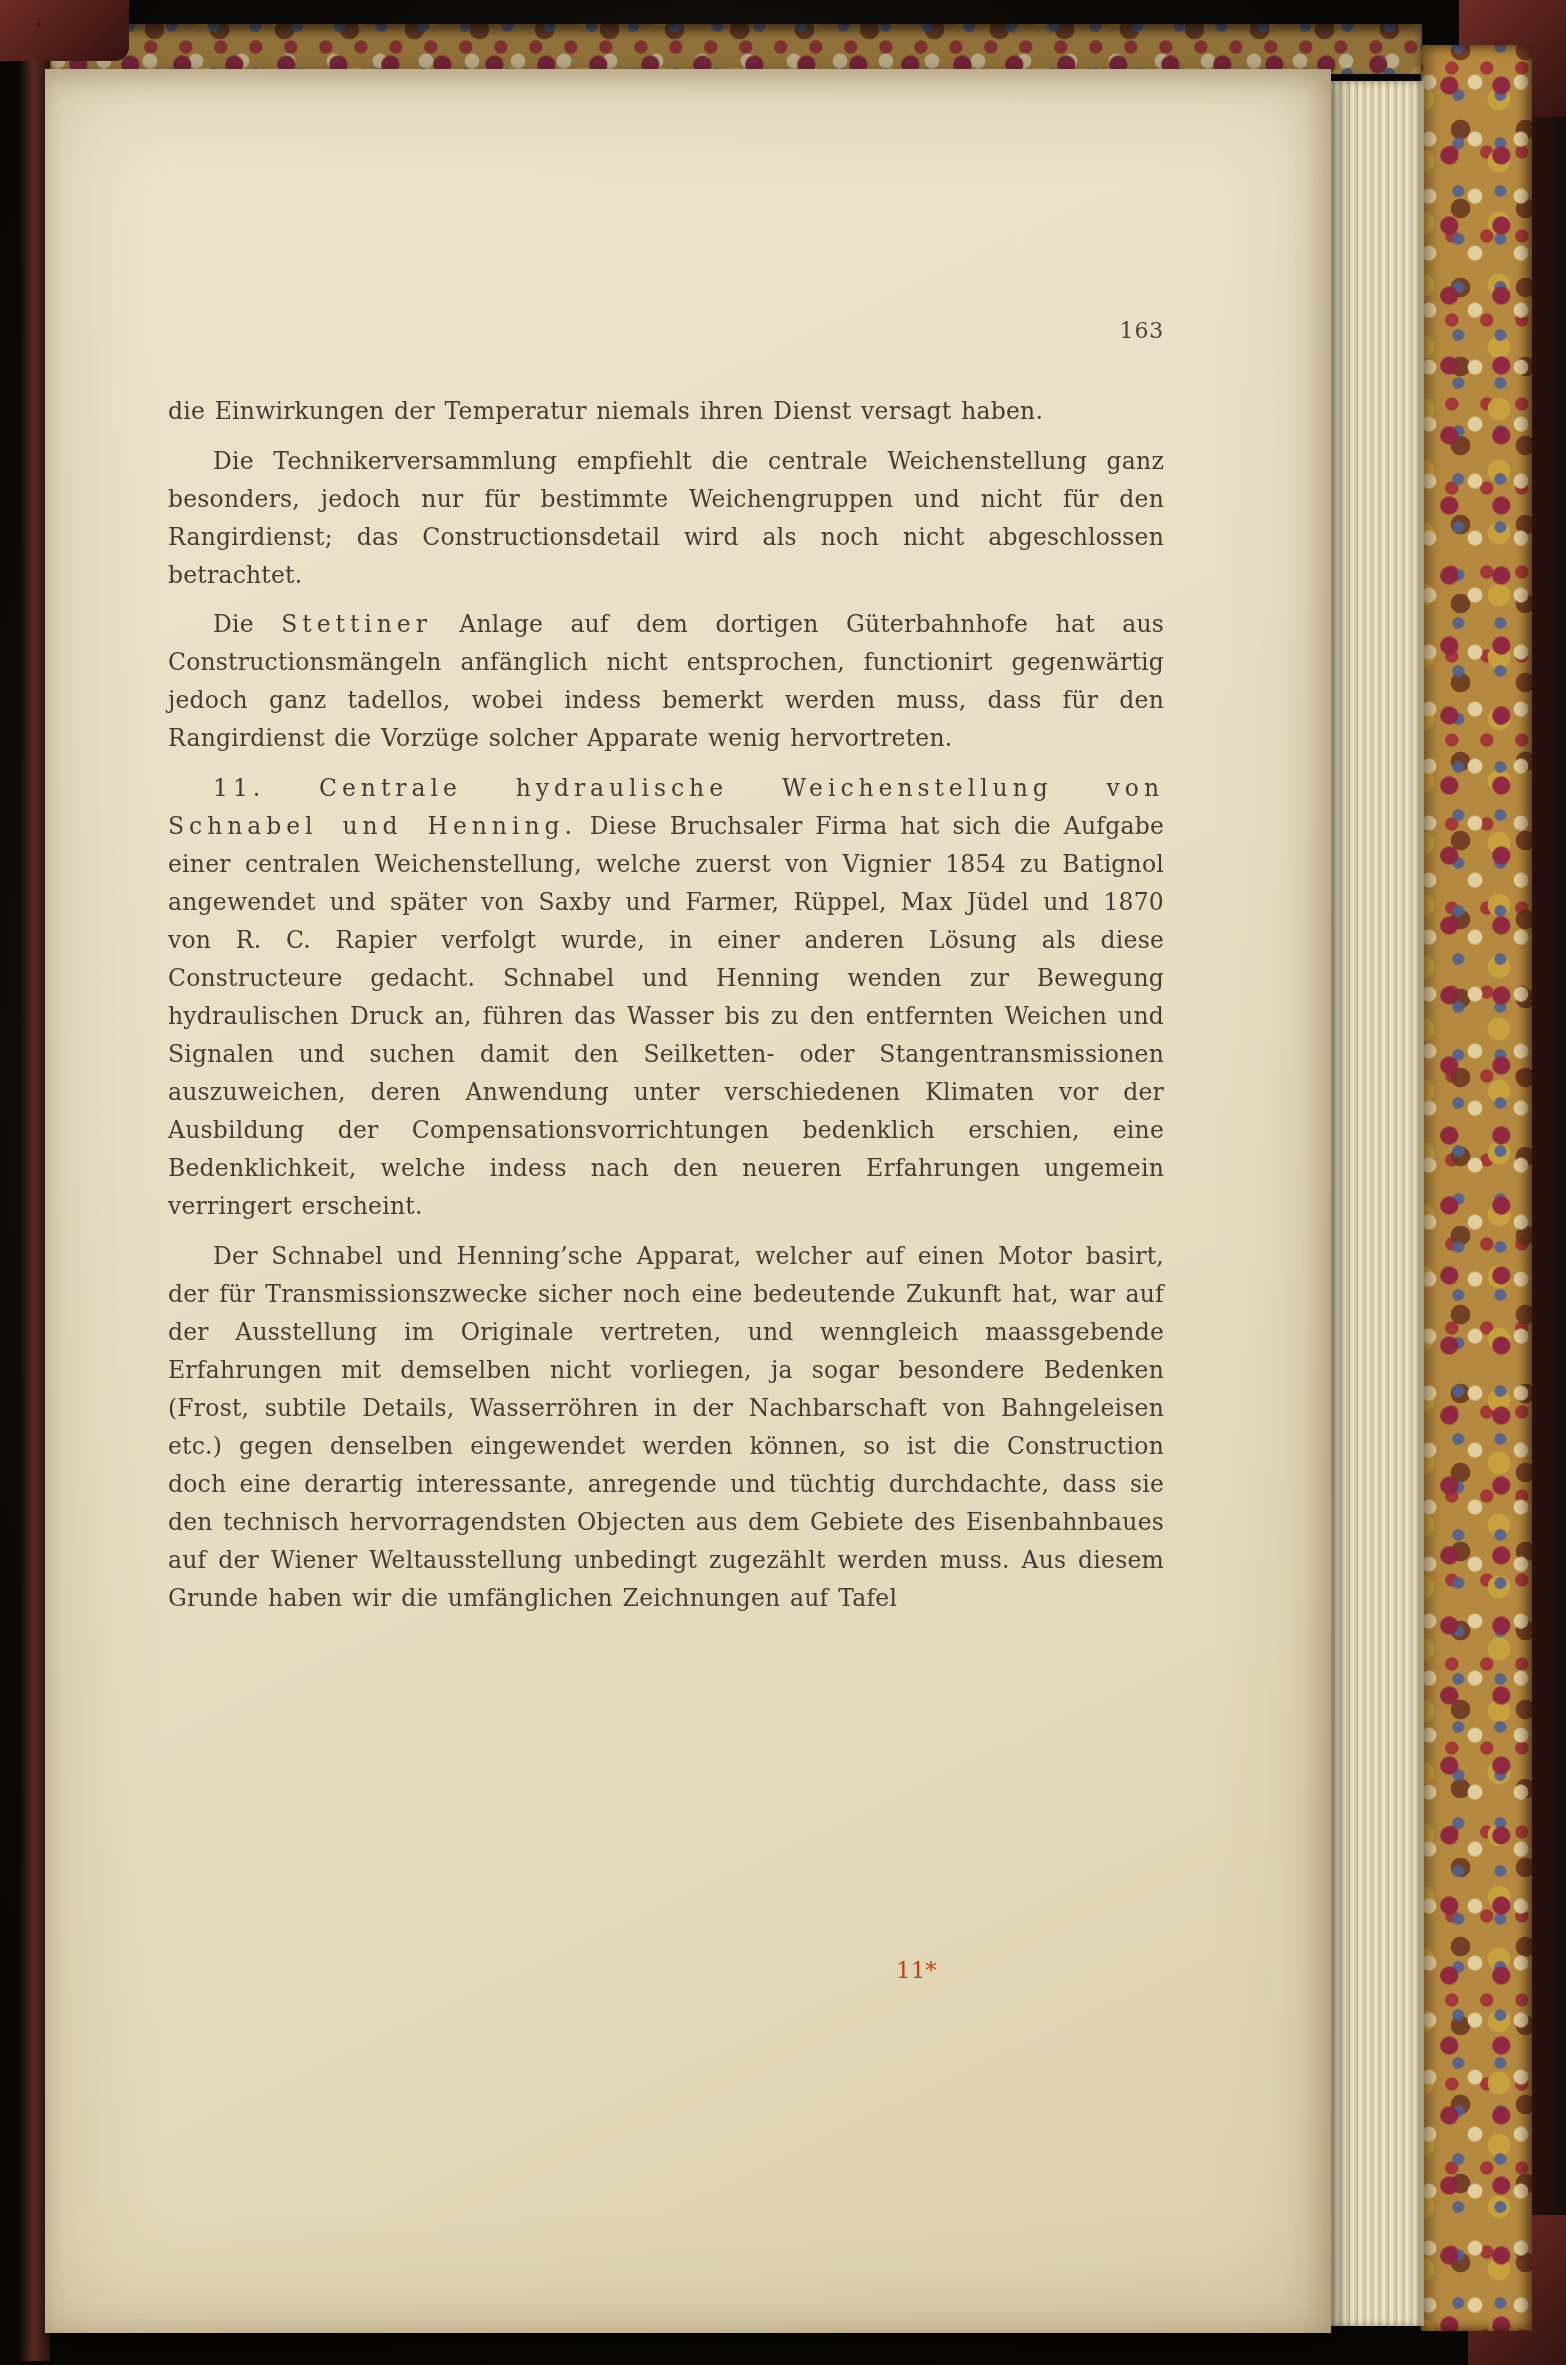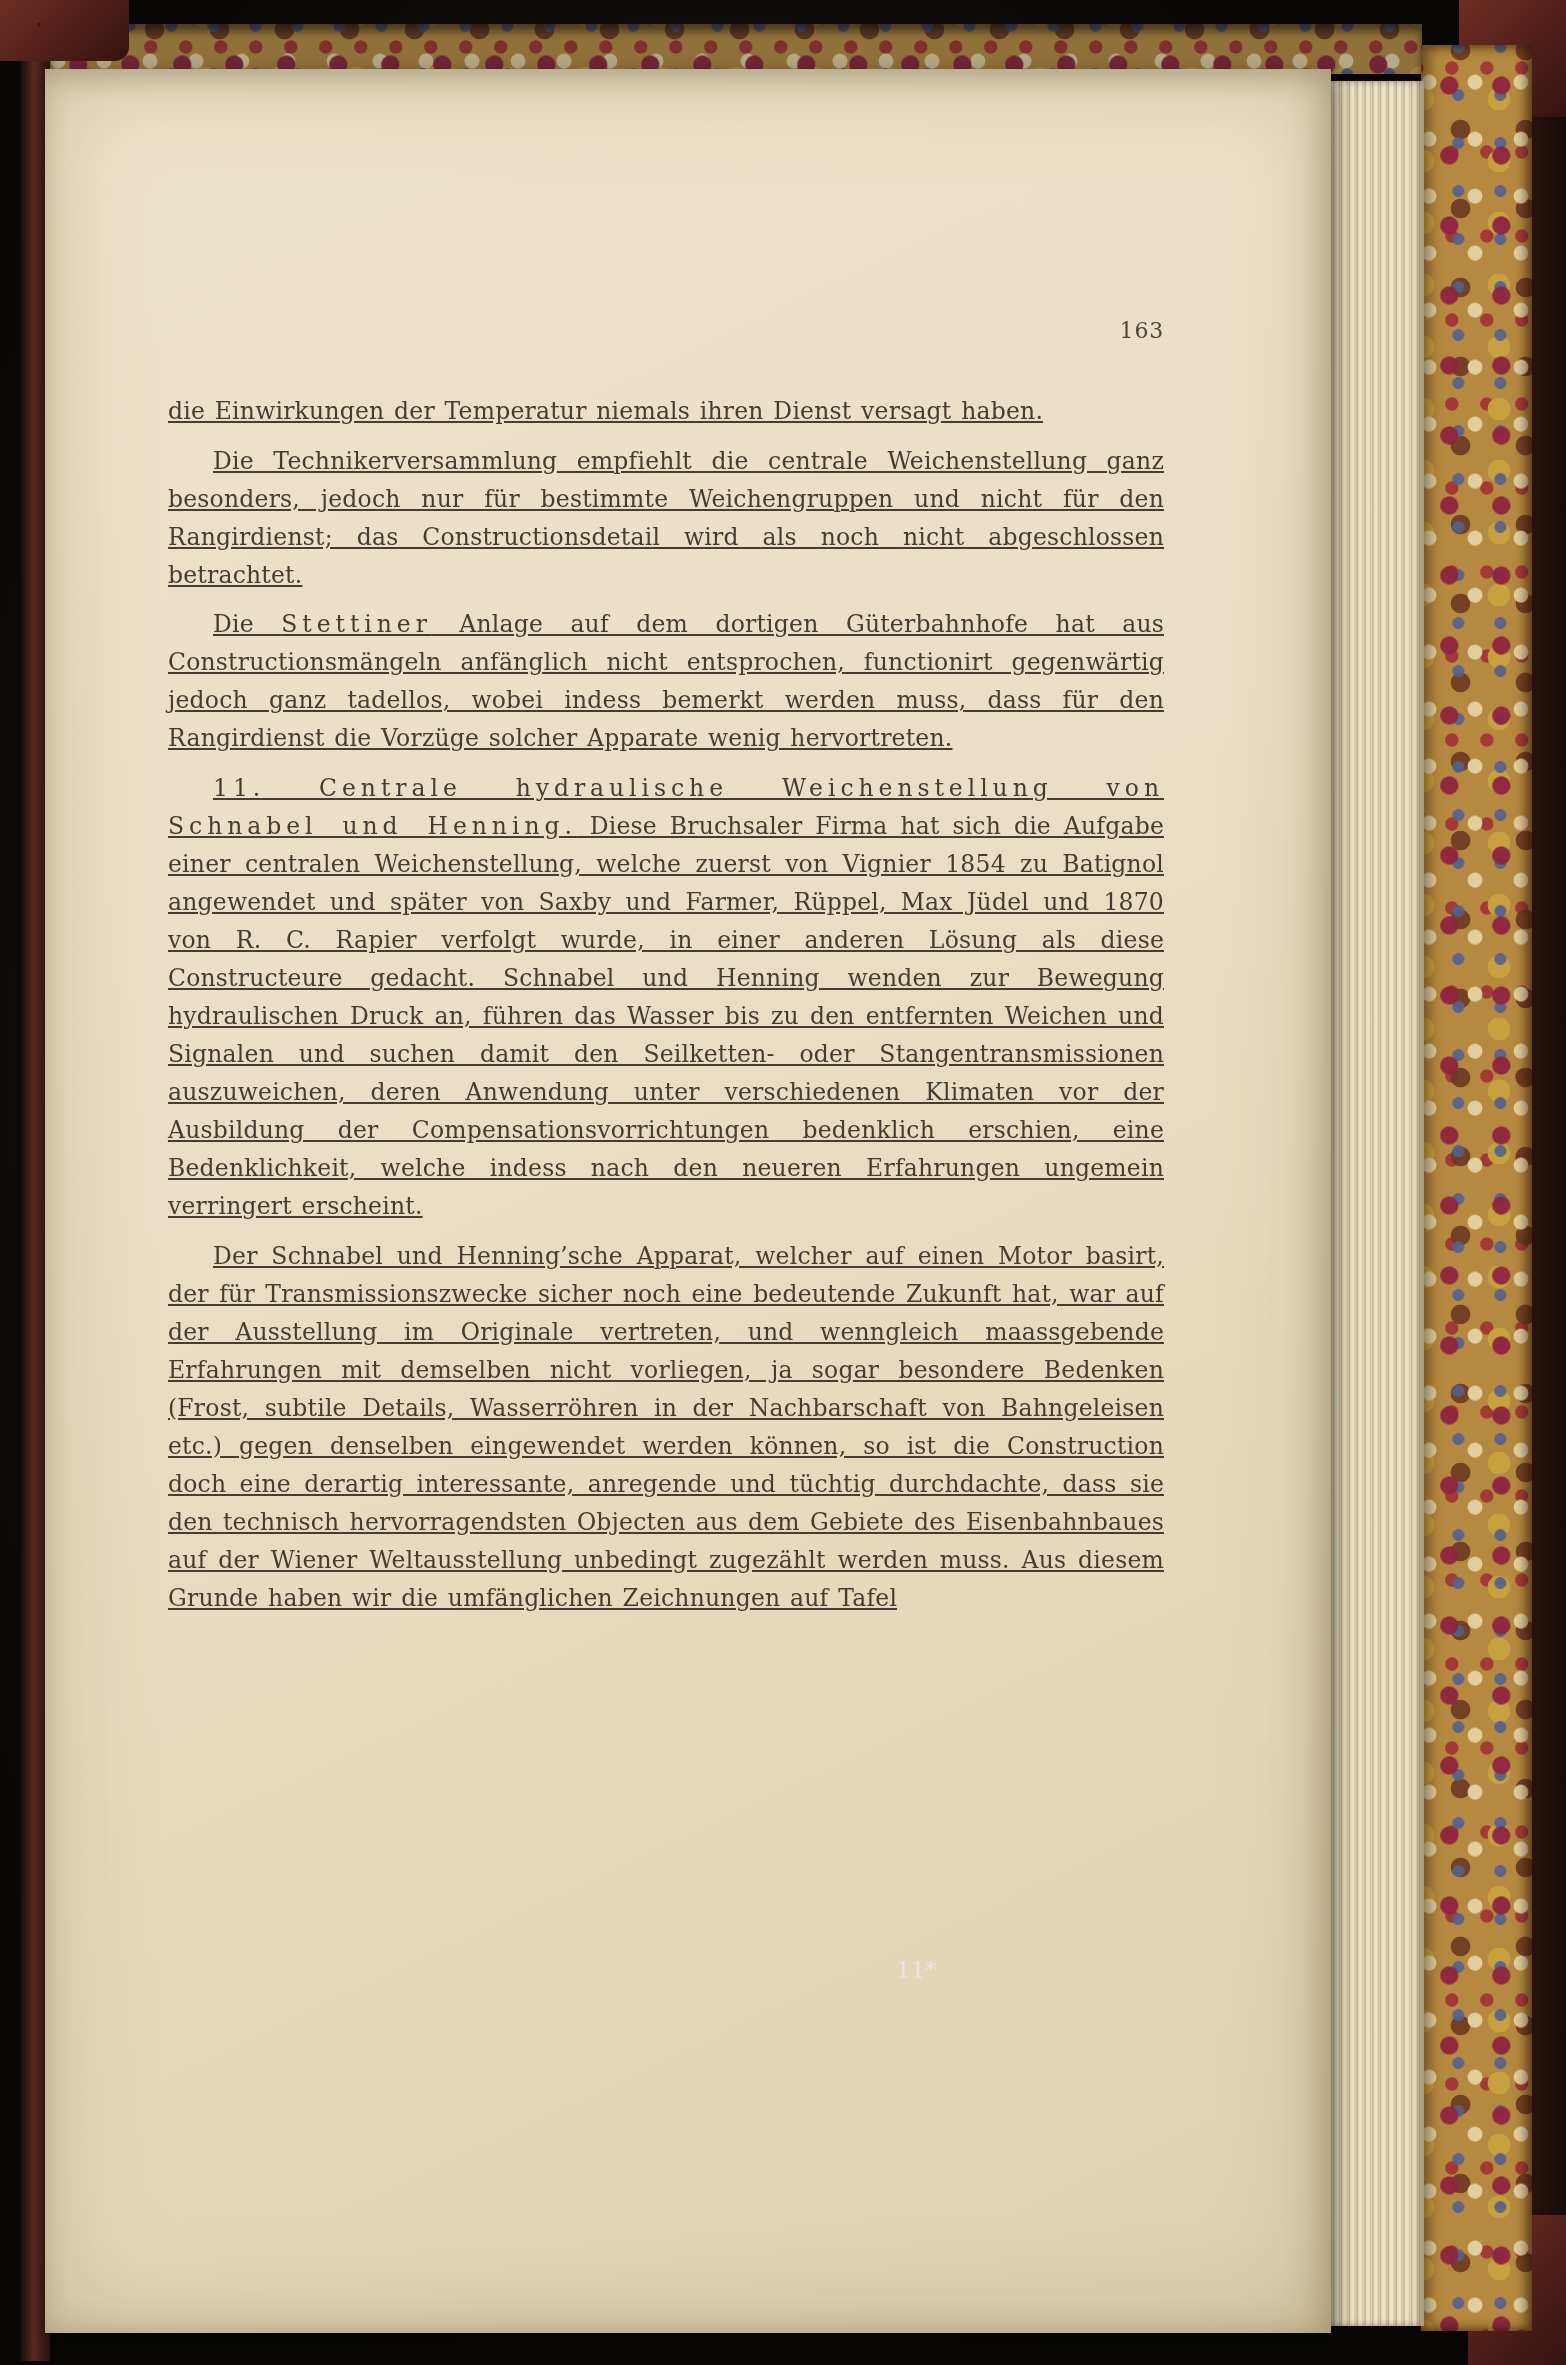--- a/index.html
+++ b/index.html
@@ -91,27 +91,27 @@
   }
 
   
   .text-block {
     left: 168px; top: 392px; width: 996px;
     color: #443d32;
     font-size: 23.5px; line-height: 38px;
     text-align: justify;
     word-spacing: 2px; letter-spacing: 0.2px;
   }
-  .para { margin: 0 0 11.7px 0; text-decoration: underline; }
+  .para { margin: 0 0 11.7px 0; }
   .para.indent { text-indent: 45px; }
   .spread { letter-spacing: .21em; word-spacing: .4em; }
 
   .signature-mark {
     left: 168px; top: 1957px; width: 996px;
-    font-size: 23px; color: #e5e5e5;
+    font-size: 23px; color: #c2410c;
     padding-left: 728px; box-sizing: border-box;
   }
 </style>
 </head>
 <body style="background: rgb(22, 18, 14);">
 
 <div class="abs backdrop"></div>
 <div class="abs marble top-edge-marble"></div>
 <div class="abs spine-left"></div>
 <div class="abs leather leather-top-left"></div>

